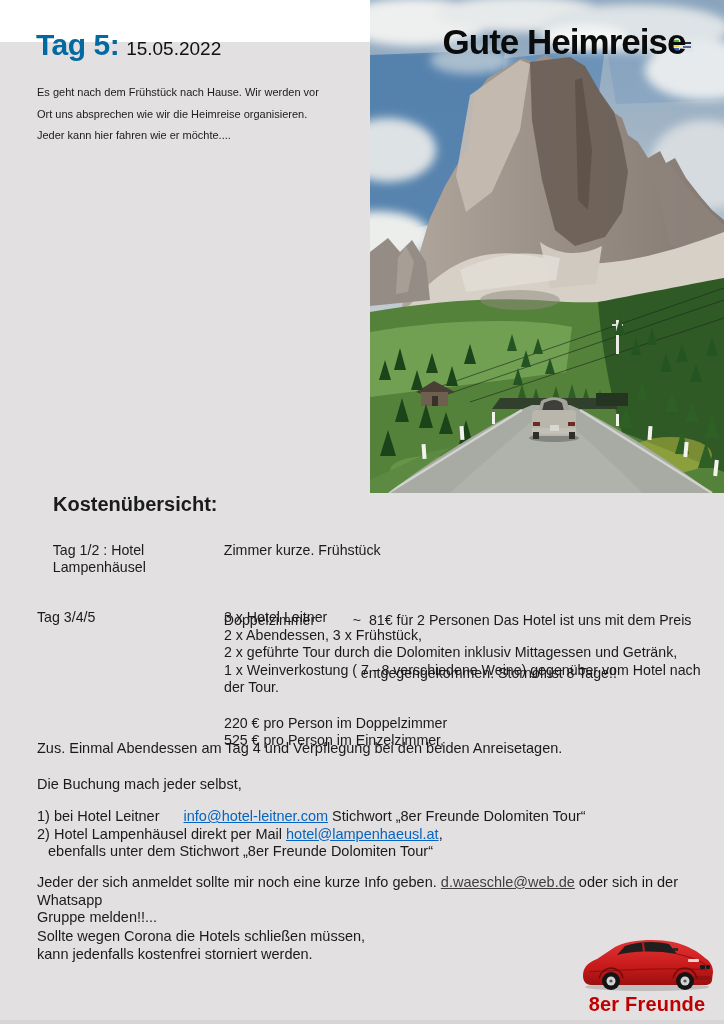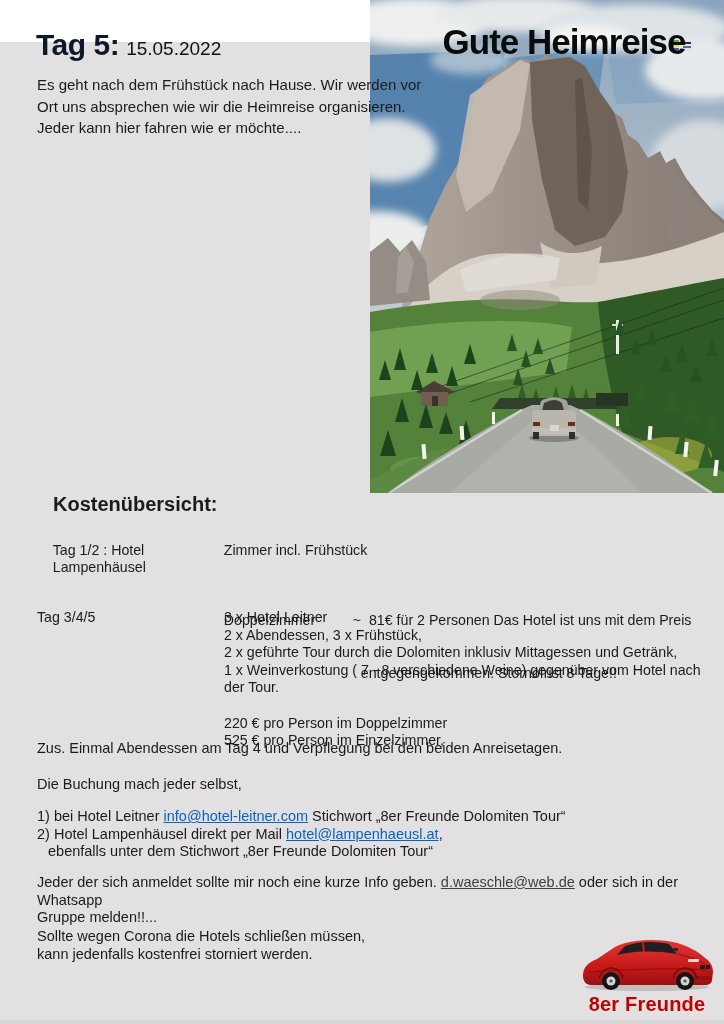--- a/index.html
+++ b/index.html
@@ -14,24 +14,24 @@
 
   .photo-wrap{position:absolute;left:370px;top:0;width:354px;height:493px;}
   .photo-wrap svg{display:block;width:354px;height:493px;}
 
   .page-title{
     position:absolute;left:404px;top:22px;width:320px;text-align:center;
     font-size:35px;font-weight:bold;letter-spacing:-1px;color:#0b0b0b;z-index:5;
   }
 
   .tag-head{position:absolute;left:36px;top:28px;z-index:4;white-space:nowrap;}
-  .tag-head .day{font-size:30px;font-weight:bold;letter-spacing:-0.5px;color:#0f172a;}
+  .tag-head .day{font-size:30px;font-weight:bold;letter-spacing:-0.5px;color:#0369a1;}
   .tag-head .date{font-size:19px;margin-left:7px;color:#111;}
 
-  .intro{position:absolute;left:37px;top:74px;font-size:15px;line-height:21.5px;}
+  .intro{position:absolute;left:37px;top:82px;font-size:11px;line-height:21.5px;}
 
   .costs-h{position:absolute;left:53px;top:493px;font-size:20px;font-weight:bold;}
 
   .tbl{position:absolute;left:37px;font-size:14.2px;line-height:17.6px;}
   .tbl .line{min-height:17.6px;white-space:pre-wrap;}
   .c1{display:inline-block;width:171px;vertical-align:top;}
   .c2{display:inline-block;width:129px;vertical-align:top;}
   .c2w{display:inline-block;width:137px;vertical-align:top;}
   .row1{top:524px;}
   .row2{top:609px;display:flex;gap:16px;}
@@ -232,21 +232,21 @@
 <div class="intro">
   <div>Es geht nach dem Frühstück nach Hause. Wir werden vor</div>
   <div>Ort uns absprechen wie wir die Heimreise organisieren.</div>
   <div>Jeder kann hier fahren wie er möchte....</div>
 </div>
 
 <div class="costs-h">Kostenübersicht:</div>
 
 <div class="tbl row1">
   <div class="line">
-    <span class="c1">Tag 1/2 : Hotel Lampenhäusel</span><span>Zimmer incl. Frühstück</span>
+    <span class="c1">Tag 1/2 : Hotel Lampenhäusel</span><span>Zimmer kurze. Frühstück</span>
   </div>
   <div class="line">
     <span class="c1"></span><span class="c2">Doppelzimmer</span><span>~  81€ für 2 Personen Das Hotel ist uns mit dem Preis</span>
   </div>
   <div class="line">
     <span class="c1"></span><span class="c2w"></span><span>entgegengekommen. Stornofrist 8 Tage!!</span>
   </div>
 </div>
 
 <div class="tbl row2">
@@ -261,21 +261,21 @@
     <div class="line">525 € pro Person im Einzelzimmer,</div>
   </div>
 </div>
 
 <div class="para p-summary">Zus. Einmal Abendessen am Tag 4 und Verpflegung bei den beiden Anreisetagen.</div>
 
 <div class="para p-booking-intro">Die Buchung mach jeder selbst,</div>
 
 <div class="para p-booking-list">
   <div>
-    <span>1) bei Hotel Leitner </span><span class="link" style="color: rgb(5, 99, 193);">info@hotel-leitner.com</span><span> Stichwort „8er Freunde Dolomiten Tour“</span>
+    <span>1) bei Hotel Leitner </span><span class="link" style="color: rgb(5, 99, 193); margin-left: 20px;">info@hotel-leitner.com</span><span> Stichwort „8er Freunde Dolomiten Tour“</span>
   </div>
   <div>
     <span>2) Hotel Lampenhäusel direkt per Mail </span><span class="link" style="color: rgb(5, 99, 193);">hotel@lampenhaeusl.at</span><span>,</span>
   </div>
   <div class="indent">ebenfalls unter dem Stichwort „8er Freunde Dolomiten Tour“</div>
 </div>
 
 <div class="para p-contact">
   <div>
     <span>Jeder der sich anmeldet sollte mir noch eine kurze Info geben. </span><span class="link" style="color: #404040;">d.waeschle@web.de</span><span> oder sich in der Whatsapp</span>

